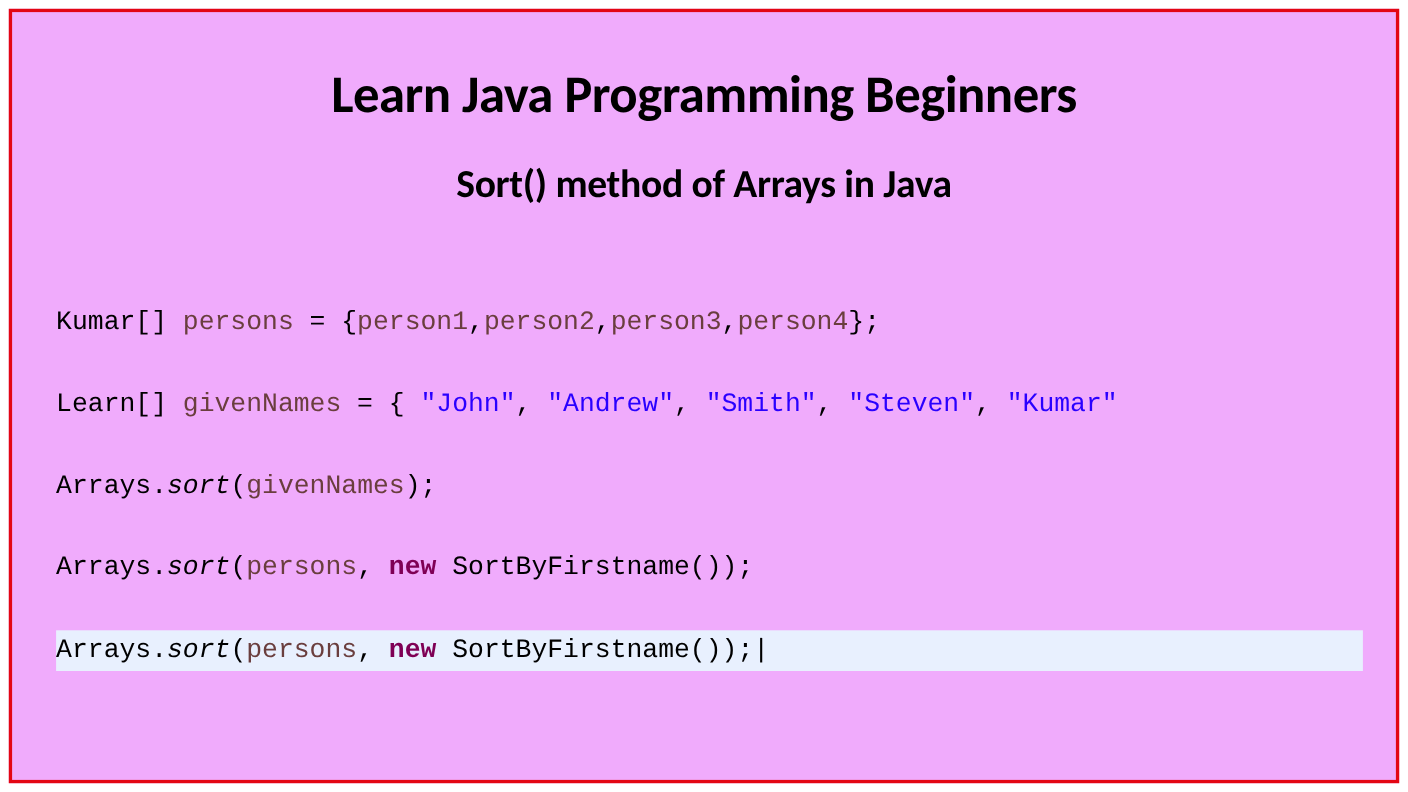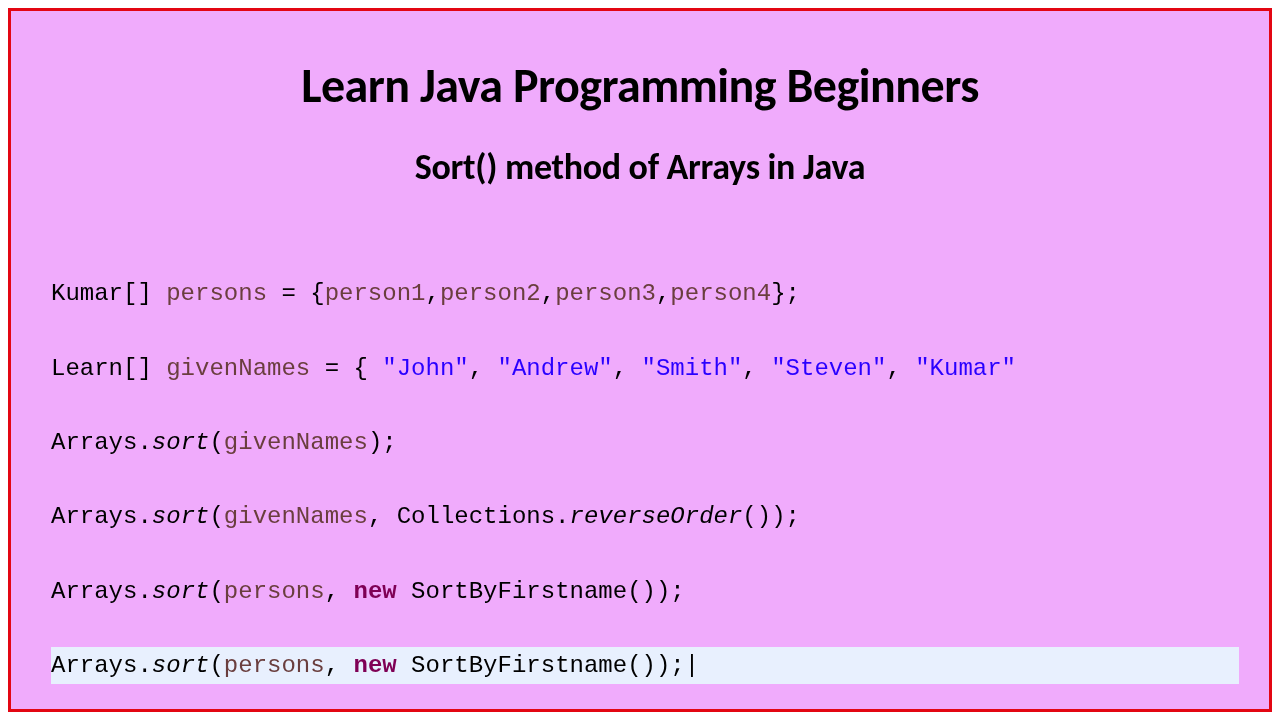--- a/index.html
+++ b/index.html
@@ -62,17 +62,16 @@
 <body>
 
 <div class="frame">
   <h1 class="title">Learn Java Programming Beginners</h1>
   <h2 class="subtitle">Sort() method of Arrays in Java</h2>
 
   <div class="code-block">
 <div class="code-line"><span class="type">Kumar[] </span><span class="variable">persons</span><span> = {</span><span class="variable">person1</span><span>,</span><span class="variable">person2</span><span>,</span><span class="variable">person3</span><span>,</span><span class="variable">person4</span><span>};</span></div>
 <div class="code-line"><span class="type">Learn[] </span><span class="variable">givenNames</span><span> = { </span><span class="string">"John"</span><span>, </span><span class="string">"Andrew"</span><span>, </span><span class="string">"Smith"</span><span>, </span><span class="string">"Steven"</span><span>, </span><span class="string">"Kumar"</span></div>
 <div class="code-line"><span>Arrays.</span><span class="method-italic">sort</span><span>(</span><span class="variable">givenNames</span><span>);</span></div>
-<div class="code-line"><span>Arrays.</span><span class="method-italic">sort</span><span>(</span><span class="variable">givenNames</span><span>, Collections.</span><span class="method-italic">reverseOrder</span><span>());</span></div>
 <div class="code-line"><span>Arrays.</span><span class="method-italic">sort</span><span>(</span><span class="variable">persons</span><span>, </span><span class="keyword">new</span><span> </span><span>SortByFirstname());</span></div>
 <div class="code-line highlighted"><span>Arrays.</span><span class="method-italic">sort</span><span>(</span><span class="variable">persons</span><span>, </span><span class="keyword">new</span><span> </span><span>SortByFirstname());</span><span>|</span></div>
   </div>
 </div>
 
 </body></html>

